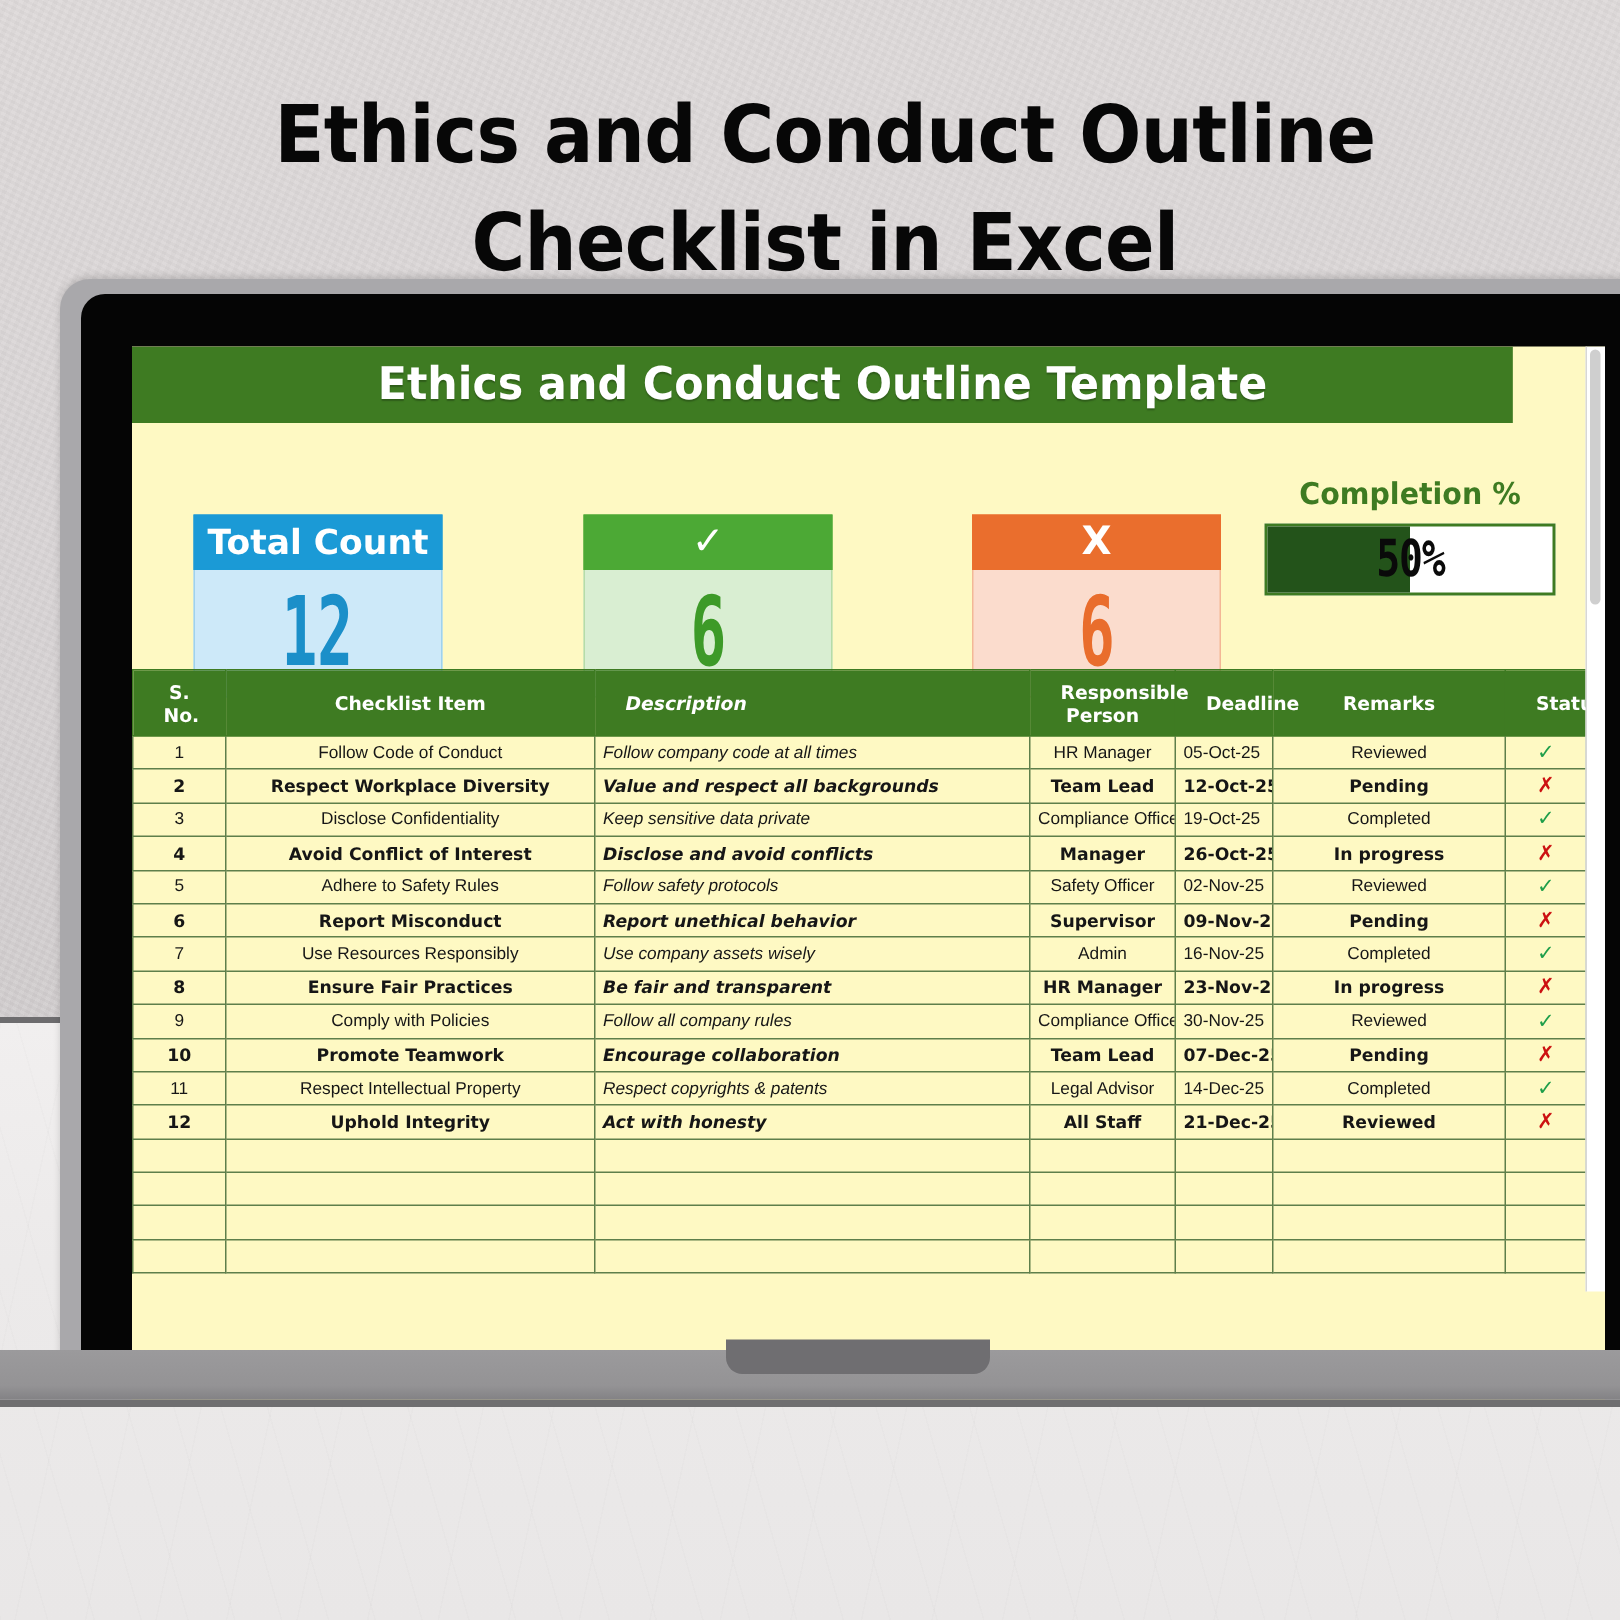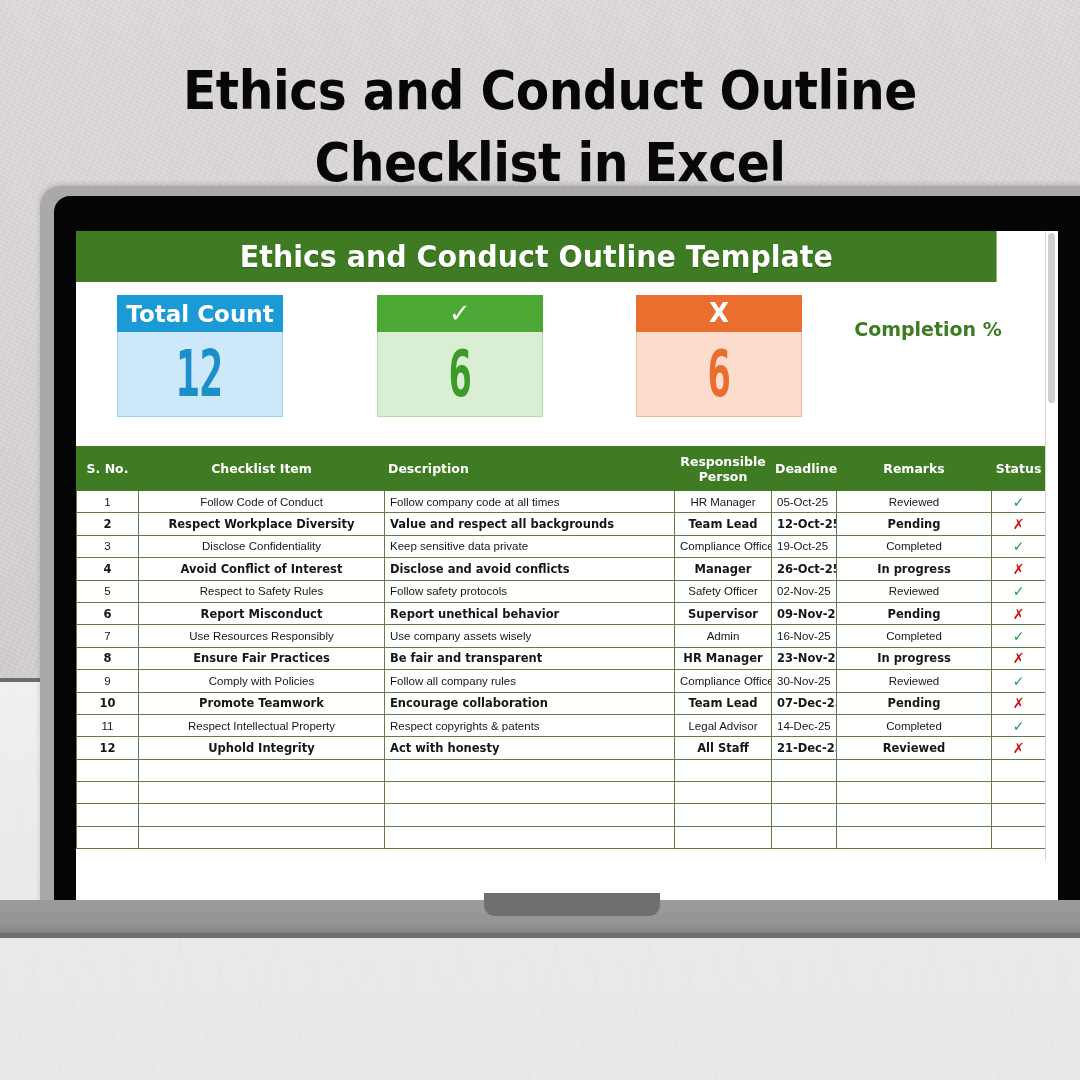--- a/index.html
+++ b/index.html
@@ -63,22 +63,22 @@
     border-bottom:5px solid #6f6e70;
   }
   #laptop-notch{
     position:absolute; left:484px; top:893px; width:176px; height:23px;
     background:#6f6e71;
     border-radius:0 0 11px 11px;
   }
 
   
   #screen{
-    position:absolute; left:76px; top:231px; width:982px; height:705px;
-    background:#ffffff;
+    position:absolute; left:88px; top:231px; width:982px; height:705px;
+    background:#fef9c3;
     overflow:hidden;
   }
   #screen-scrollgutter{
     position:absolute; right:0; top:0; width:13px; height:630px;
     background:#ffffff;
     border-left:1px solid #d7d7d7;
   }
   #screen-scrollthumb{
     position:absolute; right:3px; top:2px; width:7px; height:170px;
     background:#cfcfcf; border-radius:4px;
@@ -93,21 +93,21 @@
     font-weight:bold;
     font-size:30px;
     line-height:51px;
     text-align:center;
     transform:scaleX(.95);
     transform-origin:left top;
     text-shadow:0 1px 1px rgba(0,0,0,.25);
   }
 
   
-  .kpi-card{ position:absolute; }
+  .kpi-card{ position:absolute;margin-top:48px; }
   .kpi-head{
     font-family:"DejaVu Sans", sans-serif;
     font-weight:bold; color:#fff; text-align:center;
   }
   .kpi-body{
     font-family:"DejaVu Sans Mono","DejaVu Sans",monospace;
     font-weight:bold; text-align:center;
     display:flex; align-items:center; justify-content:center;
   }
   .kpi-num{ transform:scaleX(.62); transform-origin:center center; display:block; }
@@ -170,37 +170,37 @@
     position:absolute; left:0; top:215px; width:969px;
     border-collapse:collapse;
     table-layout:fixed;
     font-family:"Liberation Sans", sans-serif;
   }
   #sheet-table th{
     background:#3e7b22; color:#fff;
     font-family:"DejaVu Sans", sans-serif;
     font-weight:bold; font-size:12.5px;
     border:1px solid #3e7b22;
-    padding:5px 3px;
+    padding:5px 20px;
     line-height:15px;
     height:44px;
   }
   #sheet-table td{
     border:1px solid #5e7f4b;
     font-size:11.5px;
     height:22.4px;
     padding:1px 5px;
     color:#161616;
     white-space:nowrap;
     overflow:hidden;
     vertical-align:middle;
   }
   .c-sno{ width:62px; text-align:center; }
   .c-item{ width:246px; text-align:center; }
-  .c-desc{ width:290px; text-align:left; }
+  .c-desc{ width:290px; text-align:left;font-style:italic; }
   .c-person{ width:97px; text-align:center; }
   .c-deadline{ width:65px; text-align:left; }
   .c-remarks{ width:155px; text-align:center; }
   .c-status{ width:54px; text-align:center; }
 
   tr.row-alt td{ color:#e01b24; font-weight:bold; font-family:"DejaVu Sans", sans-serif; font-size:11px; }
   .mark-ok{ color:#1e9e4a; font-weight:bold; font-size:14px; font-family:"DejaVu Sans",sans-serif; }
   .mark-no{ color:#cc1111; font-weight:bold; font-size:14px; font-family:"DejaVu Sans",sans-serif; }
 </style>
 </head>
@@ -238,20 +238,26 @@
 
   <div class="kpi-card" id="kpi-pending">
     <div class="kpi-head">X</div>
     <div class="kpi-body">
       <span class="kpi-num">6</span>
     </div>
   </div>
 
   <div id="completion-wrap">
     <div id="completion-label">Completion %</div>
+    <div id="completion-bar">
+      <div id="completion-fill" style="width: 50%;"></div>
+      <div id="completion-value">
+        <span>50%</span>
+      </div>
+    </div>
   </div>
 
   <table id="sheet-table">
     <thead>
       <tr>
         <th class="c-sno">S. No.</th>
         <th class="c-item">Checklist Item</th>
         <th class="c-desc">Description</th>
         <th class="c-person">Responsible Person</th>
         <th class="c-deadline">Deadline</th>
@@ -291,21 +297,21 @@
           <td class="c-sno">4</td>
           <td class="c-item">Avoid Conflict of Interest</td>
           <td class="c-desc">Disclose and avoid conflicts</td>
           <td class="c-person">Manager</td>
           <td class="c-deadline">26-Oct-25</td>
           <td class="c-remarks">In progress</td>
           <td class="c-status"><span class="mark-no">✗</span></td>
         </tr>
         <tr>
           <td class="c-sno">5</td>
-          <td class="c-item">Respect to Safety Rules</td>
+          <td class="c-item">Adhere to Safety Rules</td>
           <td class="c-desc">Follow safety protocols</td>
           <td class="c-person">Safety Officer</td>
           <td class="c-deadline">02-Nov-25</td>
           <td class="c-remarks">Reviewed</td>
           <td class="c-status"><span class="mark-ok">✓</span></td>
         </tr>
         <tr class="row-alt">
           <td class="c-sno">6</td>
           <td class="c-item">Report Misconduct</td>
           <td class="c-desc">Report unethical behavior</td>

